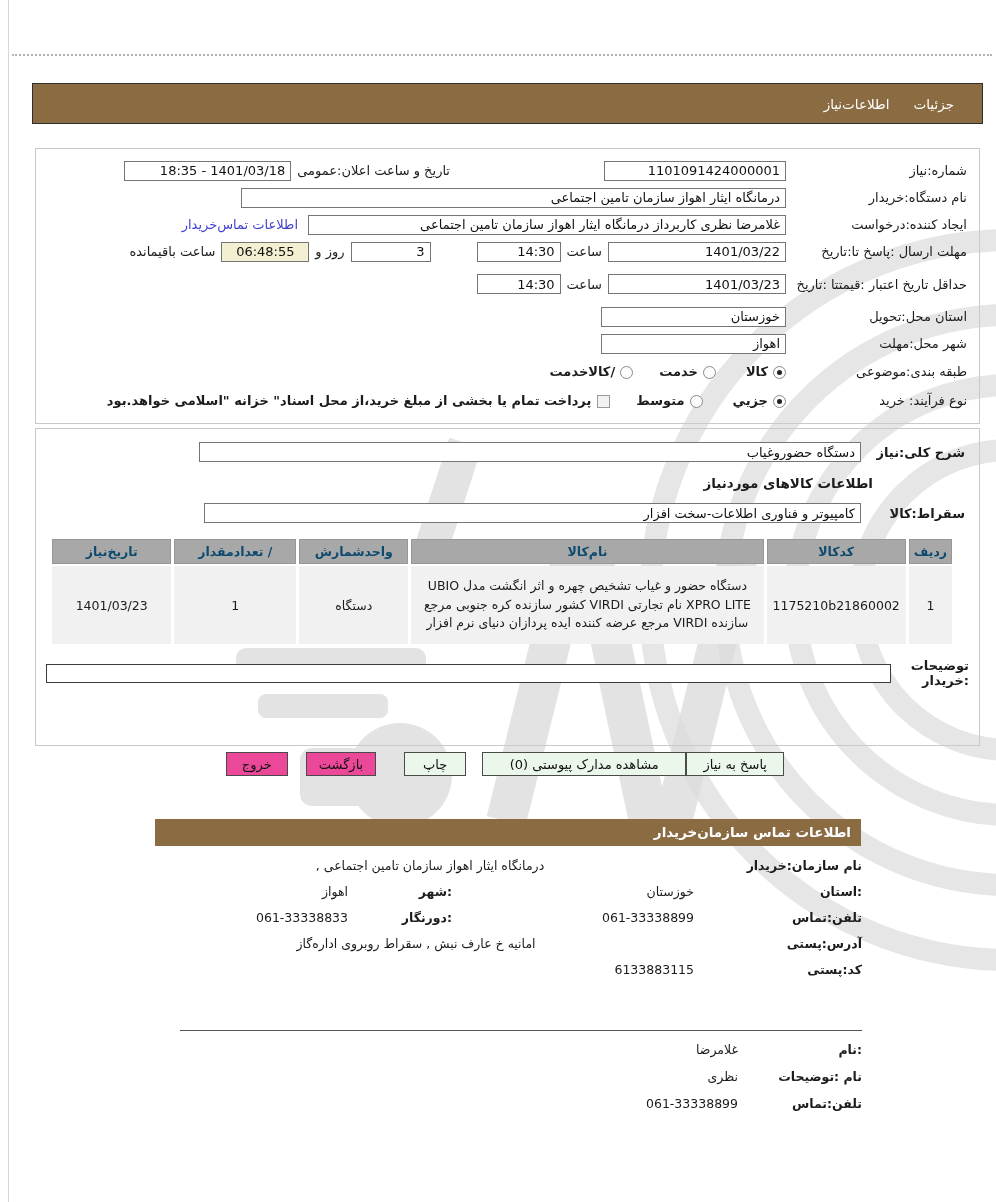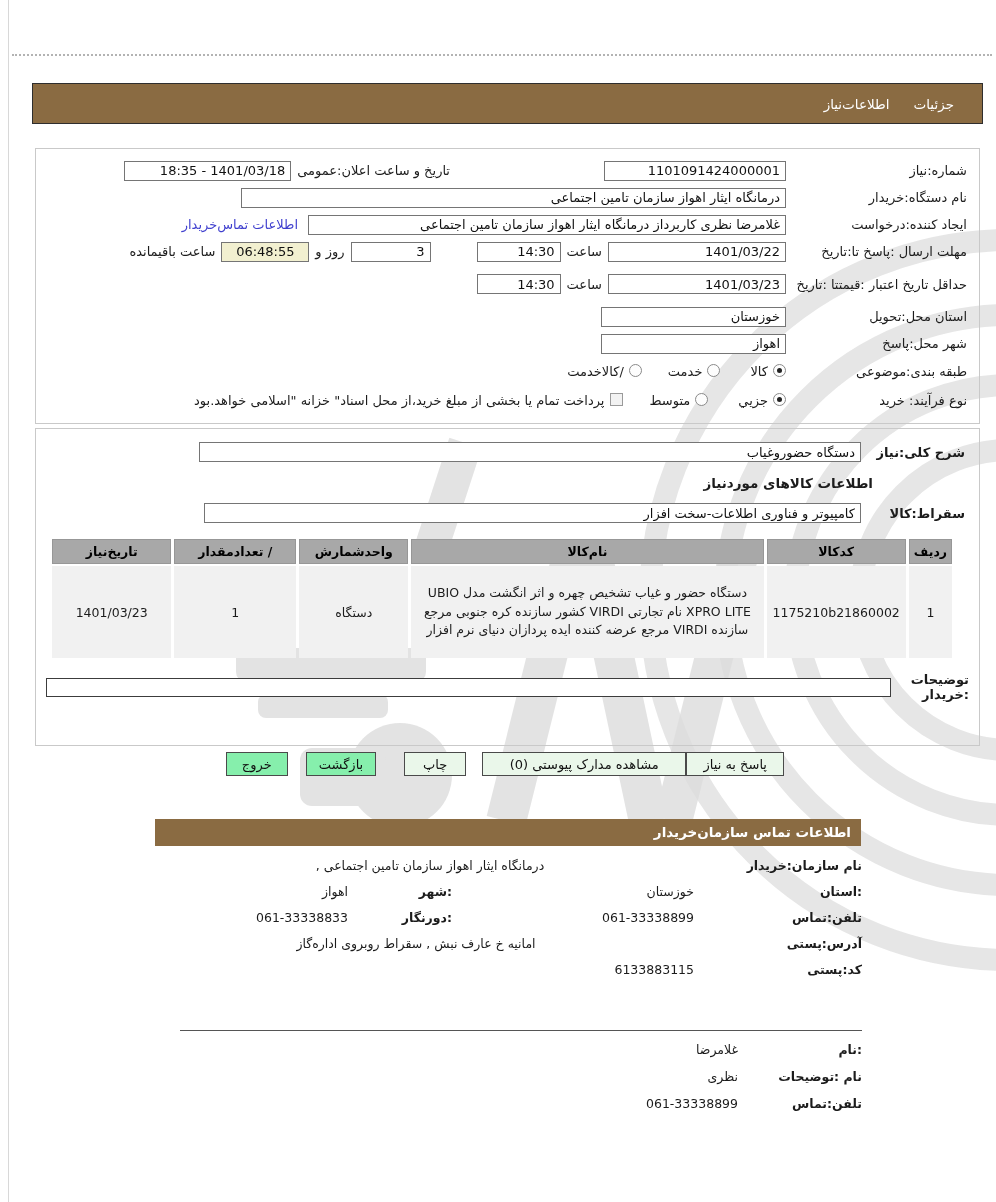--- a/index.html
+++ b/index.html
@@ -46,51 +46,51 @@
   .gap148 { width:148px; } .gap46 { width:46px; }
   .link { color:#3f3fce; cursor:pointer; margin-right:10px; white-space:nowrap; }
   .two-line { line-height:15px; }
 
   .radio { width:13px; height:13px; border:1px solid #8a8a8a; border-radius:50%;
            background:#fdfdfd; display:inline-block; position:relative; margin-left:5px; flex:0 0 auto; }
   .radio.sel::after { content:""; position:absolute; left:3px; top:3px; width:5px; height:5px;
            border-radius:50%; background:#222; }
   .check { width:13px; height:13px; border:1px solid #9a9a9a; background:#f2f2f2;
            display:inline-block; margin-left:6px; flex:0 0 auto; }
-  .opt { display:flex; align-items:flex-start; margin-left:26px; }
+  .opt { display:flex; align-items:flex-end; margin-left:26px;font-weight:bold; }
 
   
   .fs2 .brow { display:flex; align-items:center; padding-right:14px; }
   .blbl { font-weight:bold; white-space:nowrap; }
   .desc-row { margin-top:13px; }
   .desc-row .blbl { width:104px;padding-left:28px; }
   .items-heading { font-weight:bold; margin-top:13px; padding-right:106px; font-size:13.5px; }
   .group-row { margin-top:12px; }
   .group-row .blbl { width:104px; }
 
   table.items { border-collapse:separate; border-spacing:3px 2px; margin:14px 24px 0 13px; z-index:1; position:relative; }
-  table.items th { background:#a8a8a8; color:#000000; font-weight:bold; font-size:12.5px;
+  table.items th { background:#a8a8a8; color:#0c4a6e; font-weight:bold; font-size:12.5px;
                    height:25px; padding:0 4px; border:1px solid #979797; }
   table.items td { background:#f1f1f1; font-size:12.5px; text-align:center; vertical-align:middle;
                    padding:4px 6px; }
   .col-row{width:36px} .col-code{width:130px} .col-name{width:366px}
   .col-unit{width:110px} .col-qty{width:124px} .col-date{width:121px}
   td.name-cell { line-height:1.5; }
-  tr.item-row td { height:92px; }
+  tr.item-row td { height:78px; }
 
   .notes-row { margin-top:12px; display:flex; align-items:center; padding-right:10px; }
   .notes-row .blbl { width:78px; white-space:normal; line-height:15px; }
   .notes-inp { flex:1; margin-left:10px; height:19px; border:1px solid #3c3c3c; }
 
   
   .btnrow { left:0; top:752px; width:996px; display:flex; justify-content:center; align-items:center; }
   .btn { height:24px; border:1px solid #4a4a4a; font-family:"DejaVu Sans", sans-serif;
          font-size:13px; padding:1px 12px; cursor:pointer; color:#111; }
   .btn-green { background:#eaf7ea; }
-  .btn-pink  { background:#86efac; }
+  .btn-pink  { background:#ec4899; }
   .m36{margin-left:16px} .m28{margin-left:28px} .m18{margin-left:18px} .m14{margin-left:14px}
   .bw-reply{min-width:98px} .bw-attach{min-width:204px} .bw-s{min-width:62px}
 
   
   .hdr2 { left:155px; top:819px; width:706px; height:27px; background:#8a6b42;
           color:#fff; font-weight:bold; font-size:13.5px; line-height:27px; padding-right:10px; }
 
   .contact { left:120px; top:858px; width:742px; font-size:12.5px; }
   .c-row { display:grid; grid-template-columns:122px 288px 58px 274px; align-items:start; margin-bottom:11px; }
   .c-lab { font-weight:bold; }
@@ -168,21 +168,21 @@
     <span class="lbl two-line">حداقل تاریخ اعتبار :قیمتتا :تاریخ</span>
     <input class="inp w178" readonly="" value="1401/03/23" style="">
     <span class="mid-lbl">ساعت</span>
     <input class="inp w84" readonly="" value="14:30" style="">
   </div>
   <div class="row">
     <span class="lbl">استان محل:تحویل</span>
     <input class="inp w185" readonly="" value="خوزستان" style="">
   </div>
   <div class="row">
-    <span class="lbl">شهر محل:پاسخ</span>
+    <span class="lbl">شهر محل:مهلت</span>
     <input class="inp w185" readonly="" value="اهواز" style="">
   </div>
   <div class="row" style="min-height:29px">
     <span class="lbl">طبقه بندی:موضوعی</span>
     <span class="opt" style="margin-left:30px">
       <span class="radio sel"></span>
       <span>کالا</span>
     </span>
     <span class="opt">
       <span class="radio"></span>

